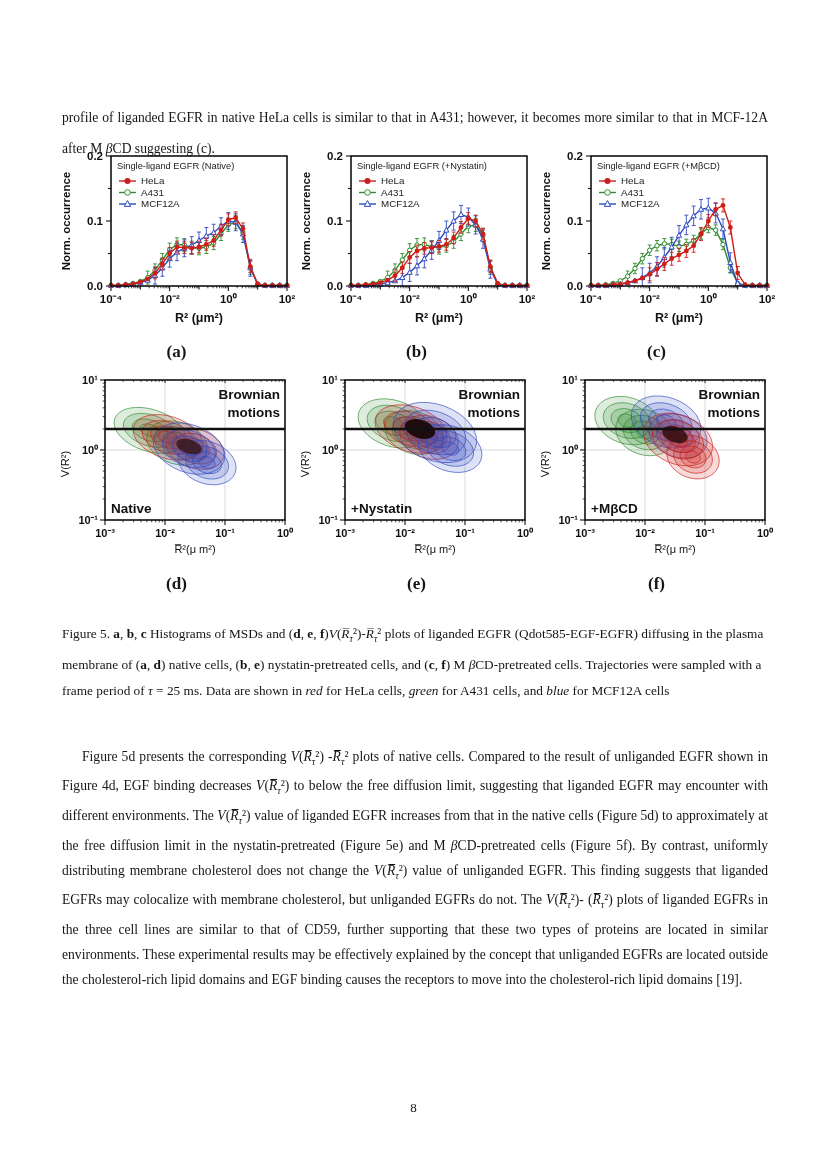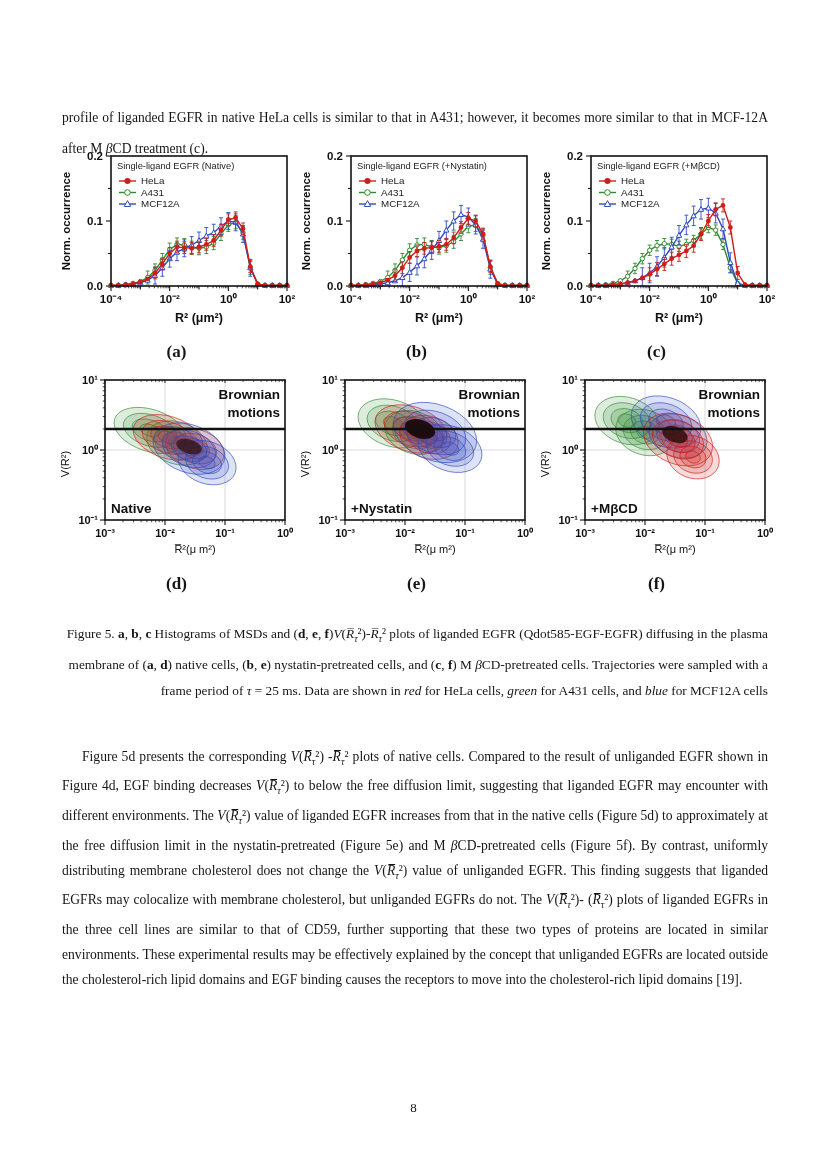--- a/index.html
+++ b/index.html
@@ -6,35 +6,35 @@
   .page{position:relative;width:827px;height:1169px;background:#ffffff;overflow:hidden;
         font-family:"Liberation Serif",serif;color:#151515;}
   .intro{position:absolute;left:62px;top:88px;width:706px;font-size:13.6px;line-height:31px;
          text-align:justify;}
   .fig-row{position:absolute;left:57px;width:718px;display:flex;gap:1px;}
   .row-hist{top:144px;}
   .row-cont{top:372px;}
   .panel{width:239px;display:flex;flex-direction:column;align-items:center;}
   .panel-letter{font-size:17px;font-weight:bold;margin-top:2px;font-family:"Liberation Serif",serif;}
   .caption{position:absolute;left:62px;top:608px;width:706px;font-size:13.3px;line-height:26px;
-           text-align:right;}
+           text-align:left;}
   .bodytext{position:absolute;left:62px;top:730px;width:706px;font-size:13.6px;line-height:25px;
             text-align:justify;}
   .bodytext .indent{display:inline-block;width:20px;}
   .pagenum{position:absolute;left:0;top:1100px;width:100%;text-align:center;font-size:13px;}
   .seg-sub{vertical-align:sub;font-size:0.72em;}
   svg{display:block;}
   svg text{font-family:"Liberation Sans",sans-serif;}
 </style>
 </head>
 <body>
 
 <div class="page">
 
-  <p class="intro"><span>profile of liganded EGFR in native HeLa cells is similar to that in A431; however, it becomes more similar to that in MCF-12A after M </span><span style="font-style: italic;">β</span><span>CD treatment (c).</span></p>
+  <p class="intro"><span>profile of liganded EGFR in native HeLa cells is similar to that in A431; however, it becomes more similar to that in MCF-12A after M </span><span style="font-style: italic;">β</span><span>CD suggesting (c).</span></p>
 
   <div class="fig-row row-hist">
     <div class="panel">
       <svg id="chart-a" width="239" height="196" viewBox="0 0 239 196">
           <line x1="54" y1="142" x2="54" y2="147" stroke="#111" stroke-width="1.1"></line>
           <line x1="62.83021320614345" y1="142" x2="62.83021320614345" y2="144.3" stroke="#111" stroke-width="0.8"></line>
           <line x1="67.9955568051101" y1="142" x2="67.9955568051101" y2="144.3" stroke="#111" stroke-width="0.8"></line>
           <line x1="71.6604264122869" y1="142" x2="71.6604264122869" y2="144.3" stroke="#111" stroke-width="0.8"></line>
           <line x1="74.50312012718989" y1="142" x2="74.50312012718989" y2="144.3" stroke="#111" stroke-width="0.8"></line>
           <line x1="76.82577001125355" y1="142" x2="76.82577001125355" y2="144.3" stroke="#111" stroke-width="0.8"></line>

